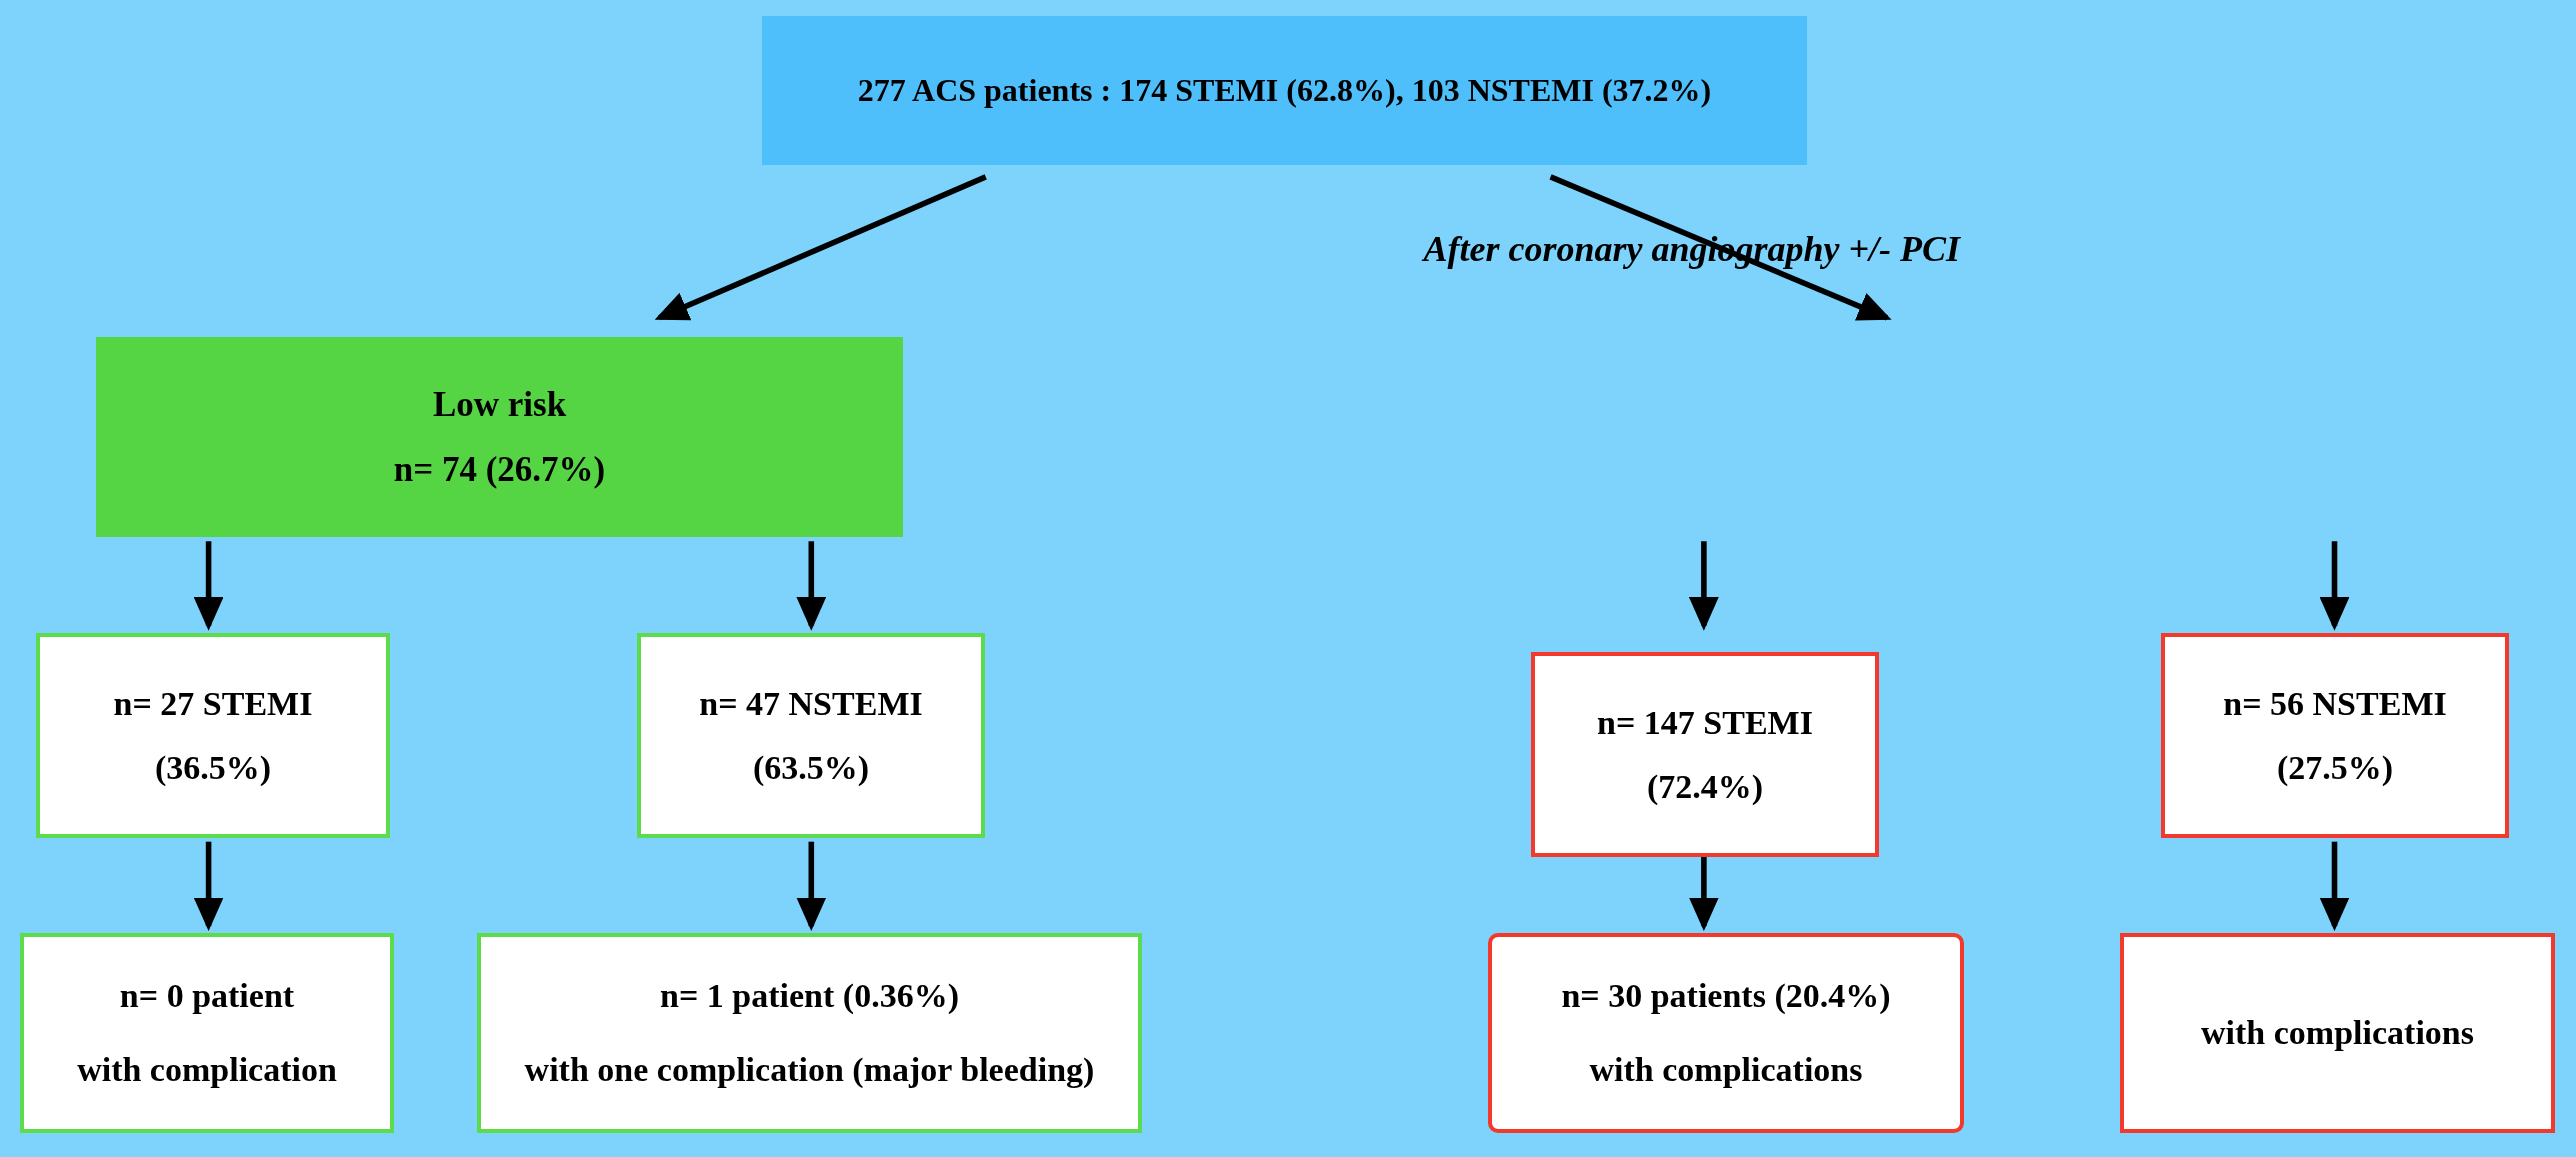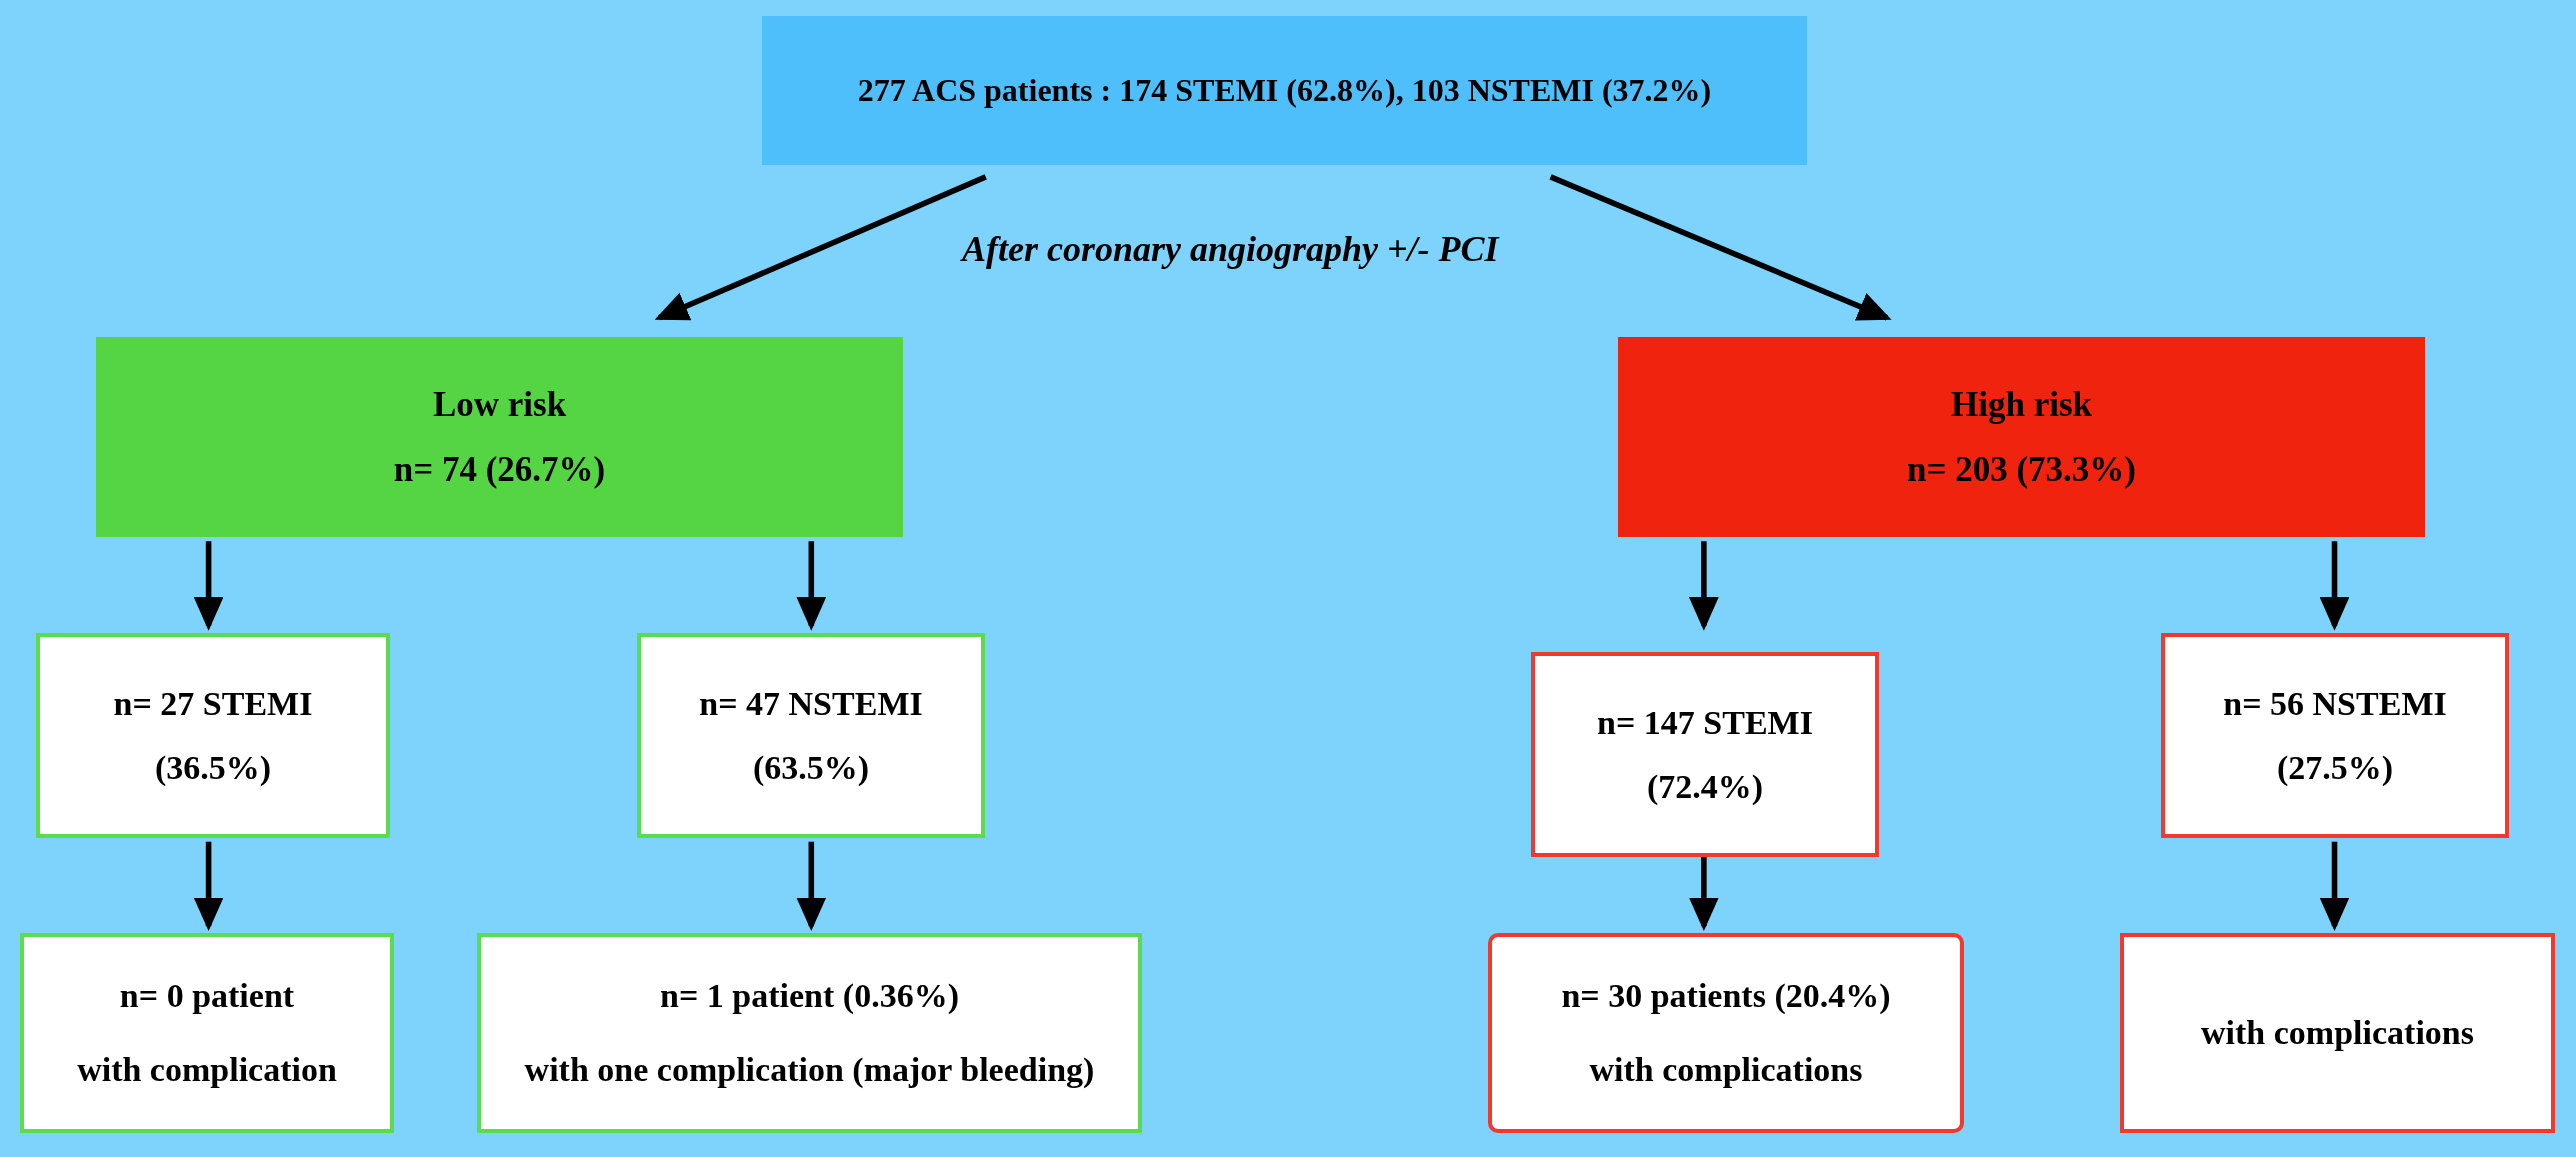--- a/index.html
+++ b/index.html
@@ -37,23 +37,23 @@
     text-align: center;
   }
   .root-box {
     left: 762px; top: 16px;
     width: 1045px; height: 149px;
     background: var(--blue, #4FBFFB);
     font-size: 32px;
   }
   .annotation {
     position: absolute;
-    left: 962px; top: 228px;
+    left: 998px; top: 228px;
     width: 962px;
-    text-align: left;
+    text-align: right;
     font-size: 36px;
     font-style: italic;
   }
   .branch-box {
     width: 807px; height: 200px;
     top: 337px;
     font-size: 35px;
     gap: 25px;
   }
   .branch-low  { left: 96px;  background: var(--green, #56D544); }
@@ -104,24 +104,20 @@
     <span>277 ACS patients : 174 STEMI (62.8%), 103 NSTEMI (37.2%)</span>
   </div>
 
   <div class="annotation">After coronary angiography +/- PCI</div>
 
   <div class="box branch-box branch-low">
     <div>Low risk</div>
     <div>n= 74 (26.7%)</div>
   </div>
 
-  <div class="box branch-box branch-high">
-    <div>High risk</div>
-    <div>n= 203 (73.3%)</div>
-  </div>
 
   <div class="box outline-box outline-green mid-row mid-1">
     <div>n= 27 STEMI</div>
     <div>(36.5%)</div>
   </div>
 
   <div class="box outline-box outline-green mid-row mid-2">
     <div>n= 47 NSTEMI</div>
     <div>(63.5%)</div>
   </div>

